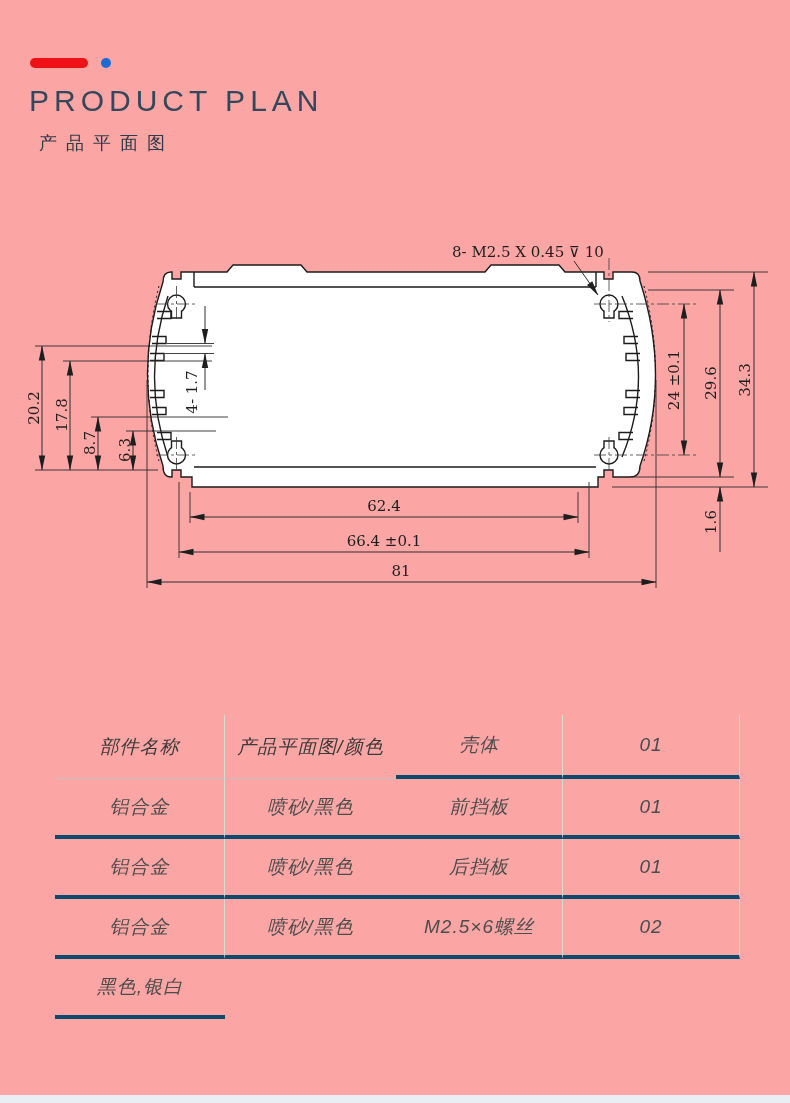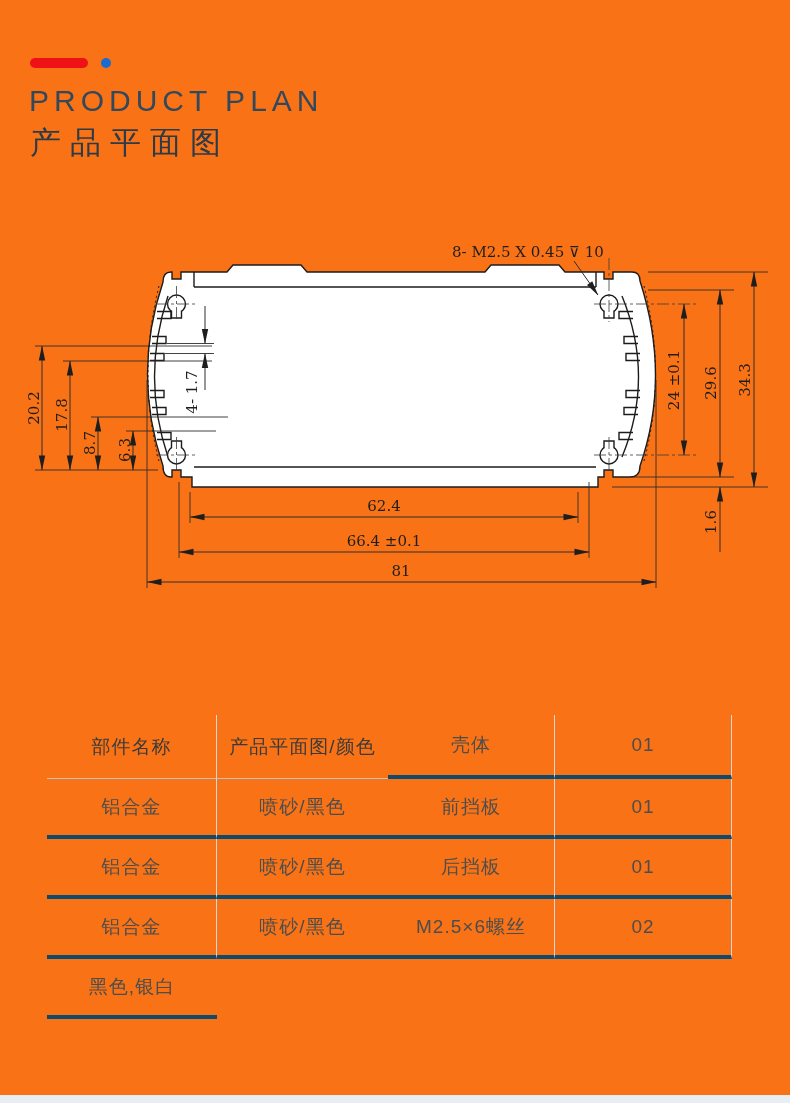--- a/index.html
+++ b/index.html
@@ -1,32 +1,32 @@
 <!DOCTYPE html>
 <html><head>
 <meta charset="utf-8">
 <style>
   html,body{margin:0;padding:0;background:#fff;}
-  .page{position:relative;width:790px;height:1103px;background:#f97316;overflow:hidden;
+  .page{position:relative;width:790px;height:1103px;background:#fca5a5;overflow:hidden;
         font-family:"Liberation Sans","DejaVu Sans",sans-serif;}
   
   .accent{position:absolute;left:30px;top:58px;height:11px;}
   .accent-bar{display:inline-block;width:58px;height:10px;border-radius:5px;vertical-align:top;}
   .accent-dot{display:inline-block;width:10px;height:10px;border-radius:50%;margin-left:13px;vertical-align:top;}
   .title{position:absolute;left:29px;top:84px;margin:0;font-size:30px;font-weight:300;
          letter-spacing:5px;color:#33485a;white-space:nowrap;}
-  .subtitle{position:absolute;left:30px;top:122px;margin:0;font-size:31px;font-weight:400;
+  .subtitle{position:absolute;left:30px;top:122px;margin:9px;font-size:18px;font-weight:400;
             letter-spacing:9px;color:#2d3b48;white-space:nowrap;}
   
   .drawing{position:absolute;left:0;top:228px;width:790px;height:376px;}
   .cad-text{font-family:"DejaVu Serif","DejaVu Sans",serif;font-size:15px;fill:#1e1e1e;}
   
-  .spec-table{position:absolute;left:47px;top:715px;width:685px;
+  .spec-table{position:absolute;left:55px;top:715px;width:685px;
               display:grid;grid-template-columns:170px 171px 167px 177px;
-              grid-template-rows:64px 60px 60px 60px 60px;}
+              grid-template-rows:64px 60px 60px 60px 60px;font-style:italic;}
   .cell{display:flex;align-items:center;justify-content:center;
         font-size:19px;color:#4d4d4d;letter-spacing:1px;
         border-bottom:4px solid #0c4a6e;}
   .cell.cline{border-right:1px solid #d8d8d8;}
   .cell.head{color:#3a3a3a;border-bottom:1px solid #c2c2c2;}
   
   .footer-bar{position:absolute;left:0;bottom:0;width:790px;height:8px;}
 </style>
 </head>
 <body>

